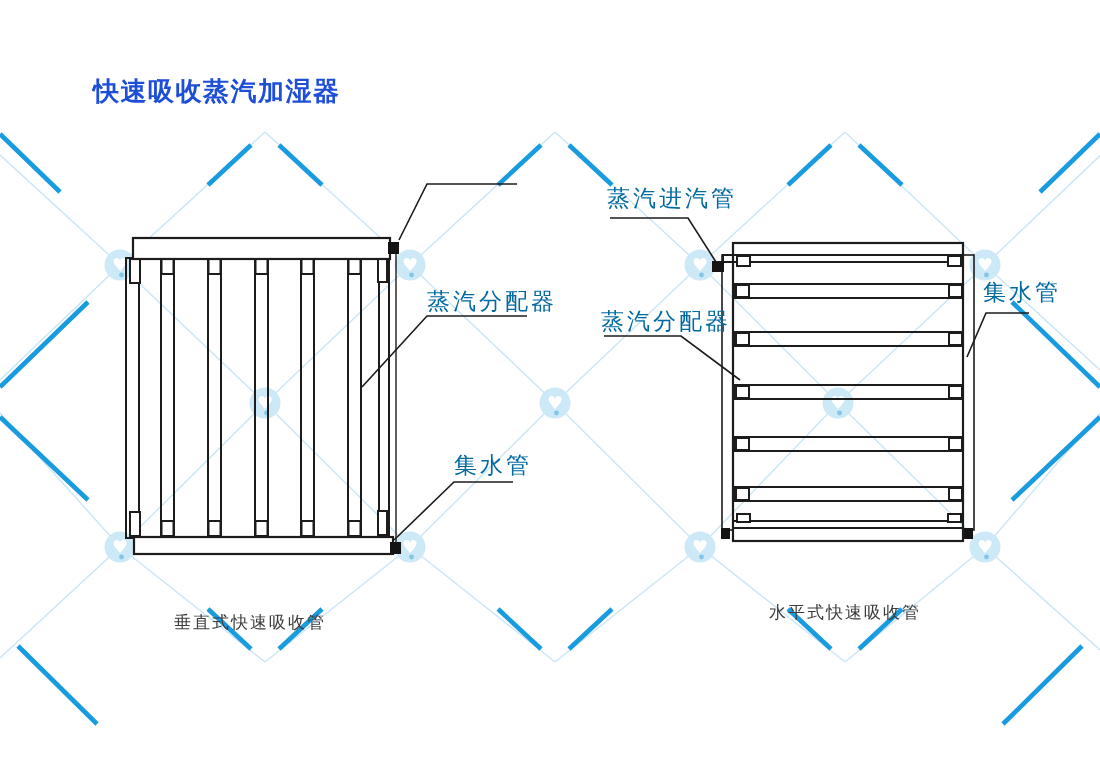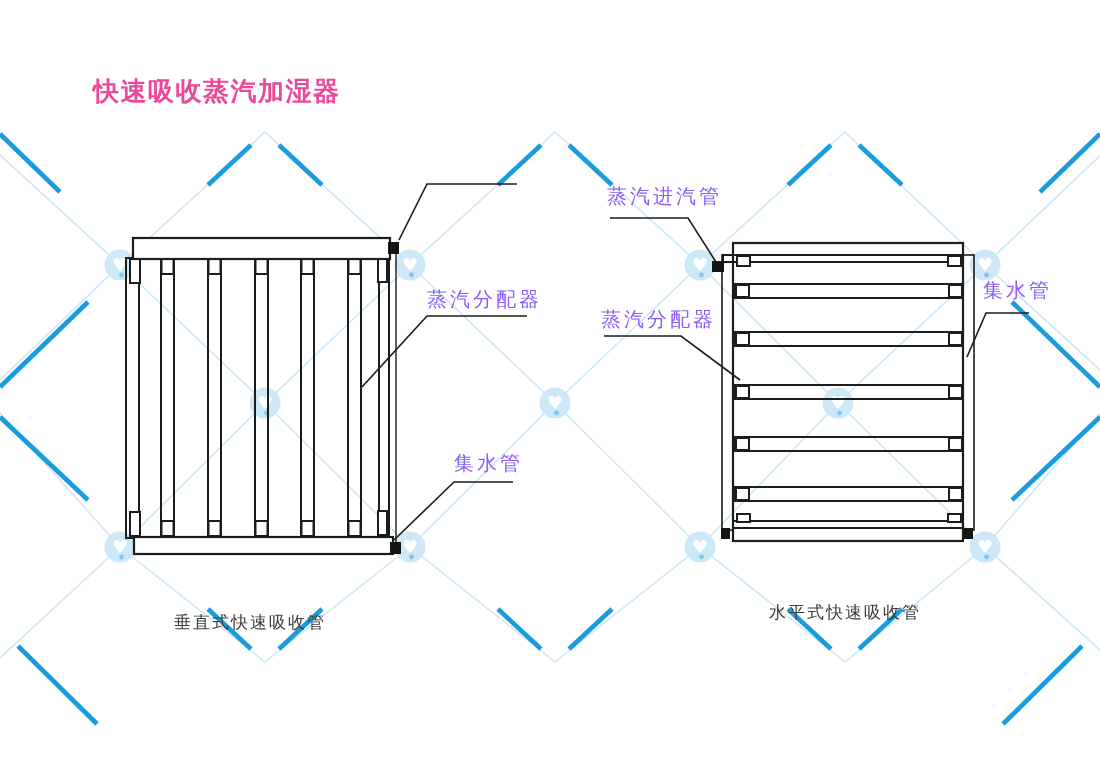--- a/index.html
+++ b/index.html
@@ -3,24 +3,24 @@
 <meta charset="utf-8">
 <style>
   html,body{margin:0;padding:0;background:#ffffff;}
   #stage{
     position:relative;width:1100px;height:762px;overflow:hidden;
     background:#ffffff;font-family:"DejaVu Sans",sans-serif;
   }
   #artwork{position:absolute;left:0;top:0;}
   .txt{position:absolute;white-space:nowrap;}
   .page-title{
-    font-size:26px;font-weight:bold;color:#ec4899;letter-spacing:1.5px;
+    font-size:26px;font-weight:bold;color:#1d4ed8;letter-spacing:1.5px;
   }
   .dlabel{
-    font-size:20px;color:#8b5cf6;letter-spacing:3px;
+    font-size:23px;color:#0369a1;letter-spacing:3px;
   }
   .dcaption{
     font-size:17px;color:#3c3c3c;letter-spacing:2px;
   }
 </style>
 </head>
 <body>
 
 <div id="stage">
 

